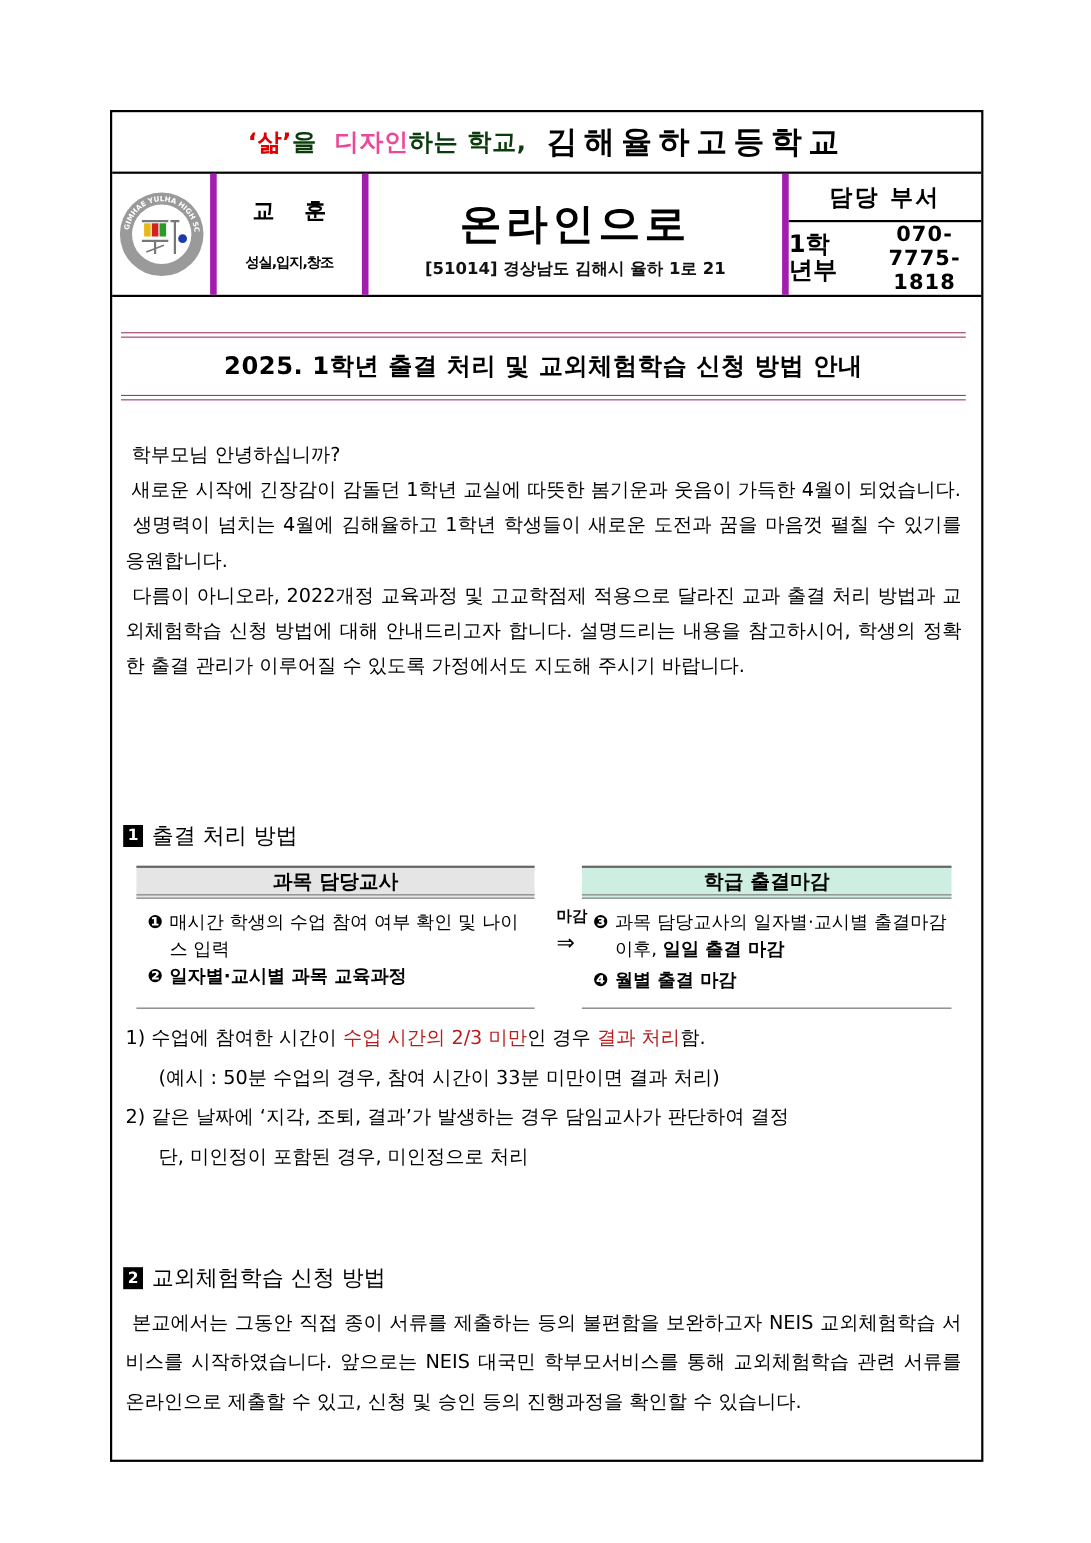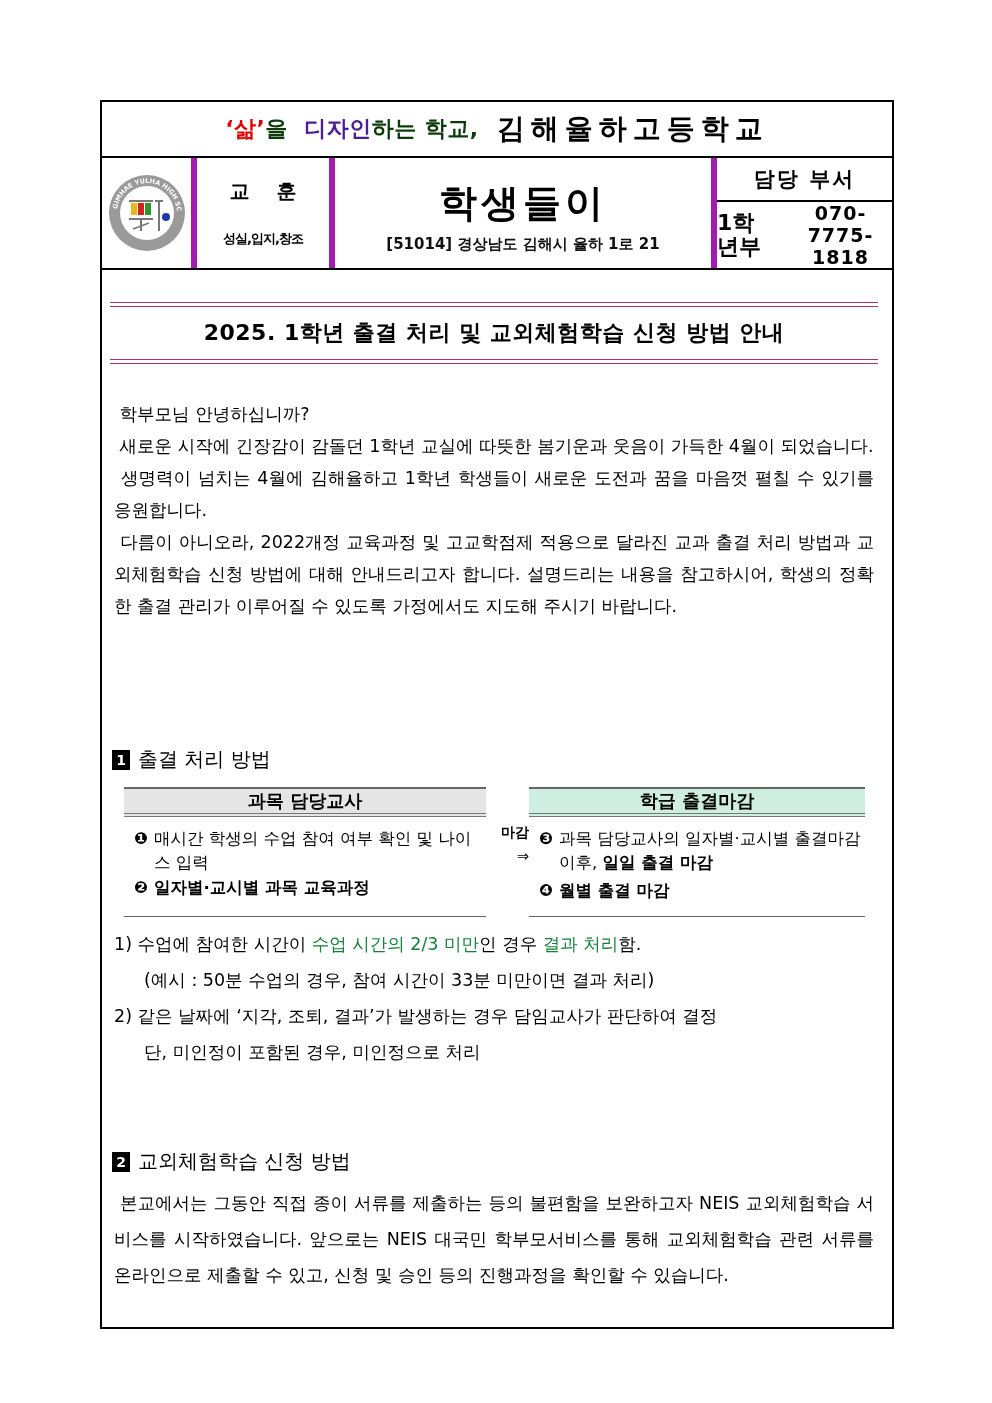--- a/index.html
+++ b/index.html
@@ -10,21 +10,21 @@
     border: 2px solid #000;
   }
   
   .school-banner {
     position: absolute; left: 0; top: 0; width: 100%; height: 56px;
     border-bottom: 2px solid #000;
     display: flex; align-items: center; justify-content: center;
     font-weight: bold; font-size: 22px; letter-spacing: 0.5px;
   }
   .school-banner .red { color: #e00000; }
-  .school-banner .blue { color: #4c1d95; }
+  .school-banner .blue { color: #ec4899; }
   .school-banner .green { color: #0b3b0b; }
   .school-banner .schoolname { font-size: 28px; letter-spacing: 6px; margin-left: 10px; }
   .header-row {
     position: absolute; left: 0; top: 56px; width: 100%; height: 112px;
     border-bottom: 2px solid #000; display: flex;
   }
   .cell { border-right: 6px solid #a21caf; position: relative; }
   .cell:last-child { border-right: none; }
   .logo-cell { width: 95px; display: flex; align-items: center; justify-content: center; }
   .motto-cell { width: 138px; display: flex; flex-direction: column; align-items: center; justify-content: space-around; padding: 8px 0; }
@@ -56,25 +56,25 @@
   .flow-col.left { left: 0; width: 362px; }
   .flow-col.right { left: 405px; width: 336px; }
   .flow-head { height: 30px; border-top: 2px solid #666; border-bottom: 4px double #777; display: flex; align-items: center; justify-content: center; font-weight: bold; font-size: 18px; }
   .flow-col.left .flow-head { background: #e5e5e5; }
   .flow-col.right .flow-head { background: #cdeee0; }
   .flow-body { padding: 10px 0 0 10px; font-size: 16.5px; line-height: 24px; }
   .flow-item { display: flex; }
   .flow-item .bul { width: 20px; flex: none; font-weight: bold; }
   .flow-item.bold { font-weight: bold; margin-top: 1px; }
   .flow-bottom { position: absolute; bottom: 0; left: 0; right: 0; border-top: 1.5px solid #666; }
-  .flow-arrow { position: absolute; left: 365px; top: 36px; width: 40px; text-align: right; font-weight: bold; font-size: 14px; line-height: 20px; font-family: Liberation Mono, monospace; }
+  .flow-arrow { position: absolute; left: 382px; top: 36px; width: 40px; text-align: left; font-weight: bold; font-size: 14px; line-height: 20px; }
   .flow-arrow .arr { font-size: 20px; font-weight: normal; display: block; margin-top: 4px; }
 
   .rules { position: absolute; left: 12px; top: 824px; right: 18px; font-size: 17.5px; line-height: 36px; }
-  .rules .red { color: #15803d; }
+  .rules .red { color: #b91c1c; }
   .rules .indent { padding-left: 30px; }
 
   .neis-text { top: 1083px; line-height: 36px; }
 </style>
 </head>
 <body>
 
 <div class="page-frame">
 
   <div class="school-banner">
@@ -102,21 +102,21 @@
         <line x1="48" y1="28" x2="56" y2="28" stroke="#777" stroke-width="2"></line>
         <line x1="52" y1="28" x2="52" y2="58" stroke="#777" stroke-width="2"></line>
         <circle cx="59" cy="44" r="4" fill="#1d3aa8"></circle>
       </svg>
     </div>
     <div class="cell motto-cell">
       <div class="motto-title">교 훈</div>
       <div class="motto-text">성실,입지,창조</div>
     </div>
     <div class="cell title-cell">
-      <div class="newsletter-title">학생들이</div>
+      <div class="newsletter-title">온라인으로</div>
       <div class="address">[51014] 경상남도 김해시 율하 1로 21</div>
     </div>
     <div class="cell dept-cell">
       <div class="dept-label">담당 부서</div>
       <div class="dept-info">
         <div class="dept-name">1학년부</div>
         <div class="dept-phone">070-7775-1818</div>
       </div>
     </div>
   </div>

